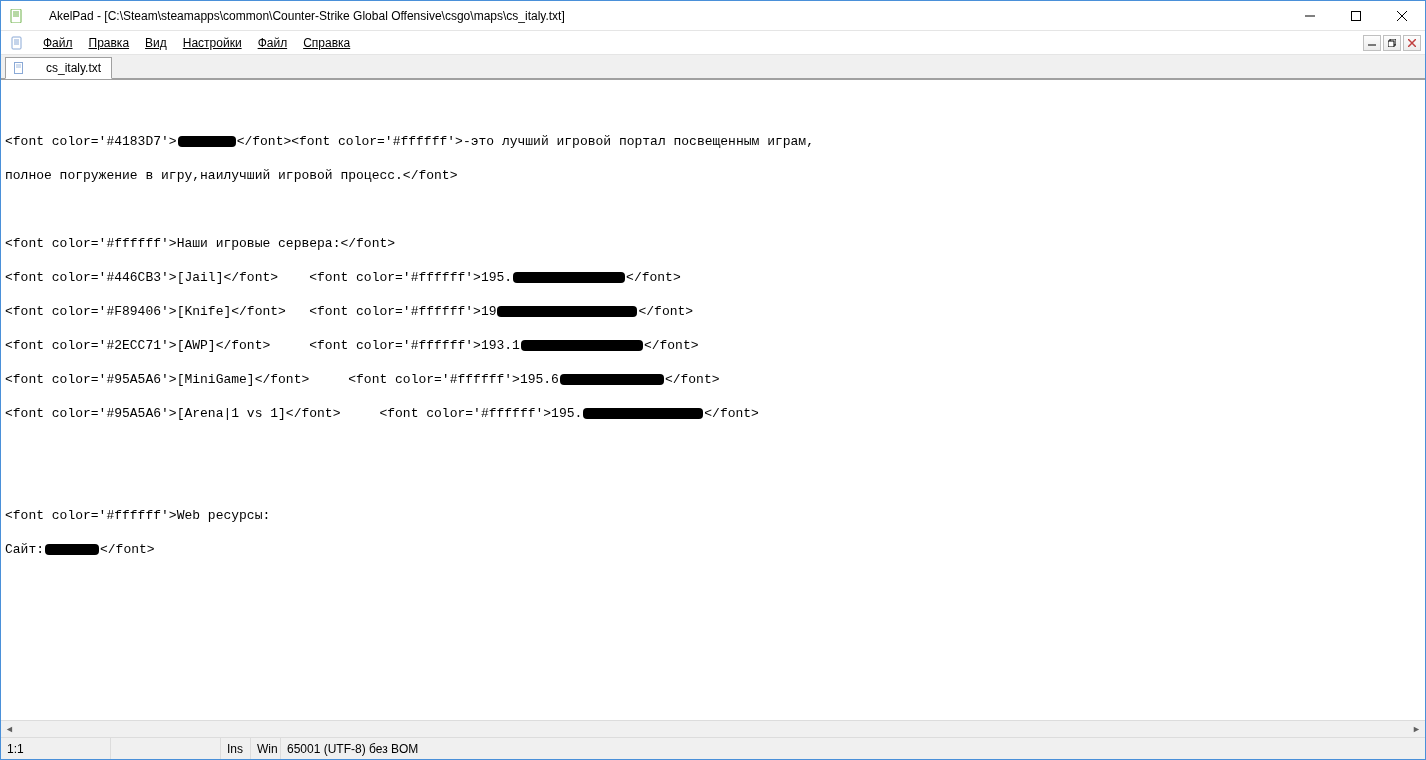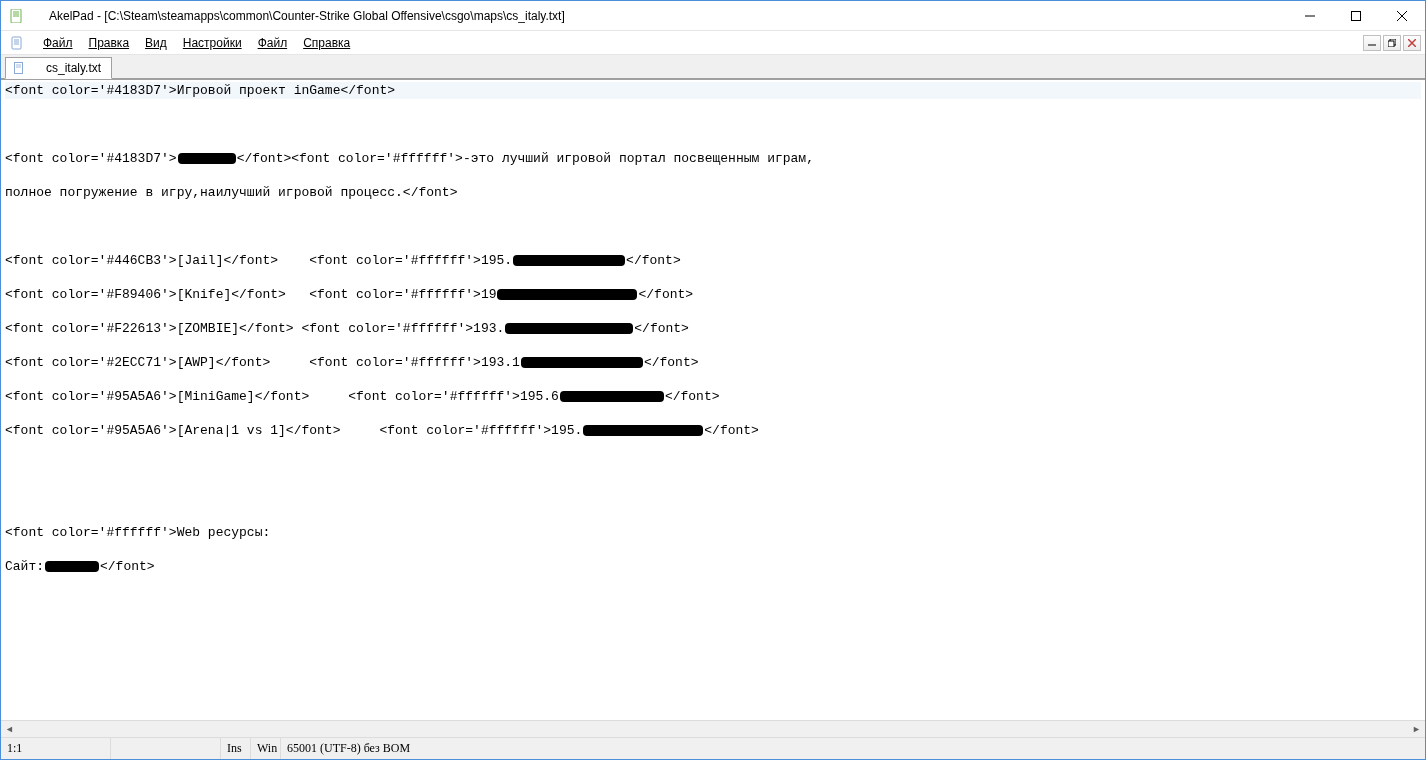--- a/index.html
+++ b/index.html
@@ -144,21 +144,20 @@
     align-items: center;
     font-size: 12px;
     color: #000;
   }
   .status-cell {
     padding: 0 6px;
     height: 100%;
     display: flex;
     align-items: center;
     border-right: 1px solid #dcdcdc;
-    font-family: Liberation Serif, serif;
   }
   .status-cell.pos { width: 110px; }
   .status-cell.blank1 { width: 110px; }
   .status-cell.ins { width: 30px; }
   .status-cell.eol { width: 30px; }
   .status-cell.enc { flex: 0 0 auto; border-right:none;text-align:center; }
 </style>
 </head>
 <body>
 
@@ -235,28 +234,28 @@
         <rect x="1.5" y="0.5" width="8" height="11" fill="#fff" stroke="#8aa9d6" stroke-width="1"></rect>
         <line x1="3" y1="3" x2="8" y2="3" stroke="#8aa9d6" stroke-width="0.8"></line>
         <line x1="3" y1="5" x2="8" y2="5" stroke="#8aa9d6" stroke-width="0.8"></line>
       </svg>
     </span>
     <span>cs_italy.txt</span>
   </div>
 </div>
 
 <div class="editor-wrap">
-  <div class="editor" id="editor"><span class="line hl">&lt;font color='#4183D7'&gt;Игровой проект inGame&lt;/font&gt;</span>
+  <div class="editor" id="editor">
 <span class="line">&nbsp;</span>
 <span class="line">&lt;font color='#4183D7'&gt;<span class="redact" style="width: 58px;"></span>&lt;/font&gt;&lt;font color='#ffffff'&gt;-это лучший игровой портал посвещенным играм,</span>
 <span class="line">полное погружение в игру,наилучший игровой процесс.&lt;/font&gt;</span>
 <span class="line">&nbsp;</span>
+<span class="line">&lt;font color='#ffffff'&gt;Наши игровые сервера:&lt;/font&gt;</span>
 <span class="line">&lt;font color='#446CB3'&gt;[Jail]&lt;/font&gt;    &lt;font color='#ffffff'&gt;195.<span class="redact" style="width: 112px;"></span>&lt;/font&gt;</span>
 <span class="line">&lt;font color='#F89406'&gt;[Knife]&lt;/font&gt;   &lt;font color='#ffffff'&gt;19<span class="redact" style="width: 140px;"></span>&lt;/font&gt;</span>
-<span class="line">&lt;font color='#F22613'&gt;[ZOMBIE]&lt;/font&gt; &lt;font color='#ffffff'&gt;193.<span class="redact" style="width: 128px;"></span>&lt;/font&gt;</span>
 <span class="line">&lt;font color='#2ECC71'&gt;[AWP]&lt;/font&gt;     &lt;font color='#ffffff'&gt;193.1<span class="redact" style="width: 122px;"></span>&lt;/font&gt;</span>
 <span class="line">&lt;font color='#95A5A6'&gt;[MiniGame]&lt;/font&gt;     &lt;font color='#ffffff'&gt;195.6<span class="redact" style="width: 104px;"></span>&lt;/font&gt;</span>
 <span class="line">&lt;font color='#95A5A6'&gt;[Arena|1 vs 1]&lt;/font&gt;     &lt;font color='#ffffff'&gt;195.<span class="redact" style="width: 120px;"></span>&lt;/font&gt;</span>
 <span class="line">&nbsp;</span>
 <span class="line">&nbsp;</span>
 <span class="line">&lt;font color='#ffffff'&gt;Web ресурсы:</span>
 <span class="line">Сайт:<span class="redact" style="width: 54px;"></span>&lt;/font&gt;</span>
 </div>
   <div class="hscroll">
     <div class="hscroll-btn">◄</div>

